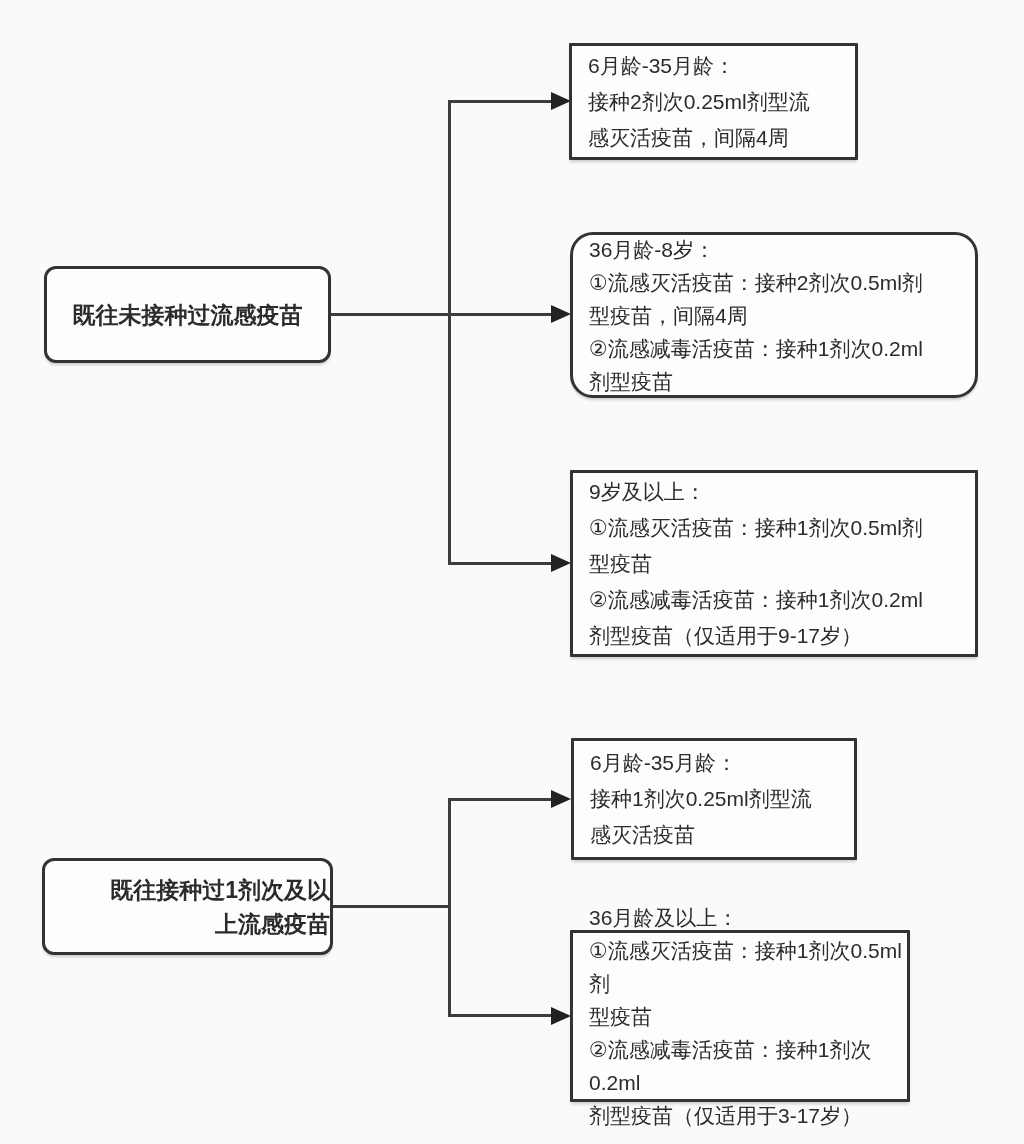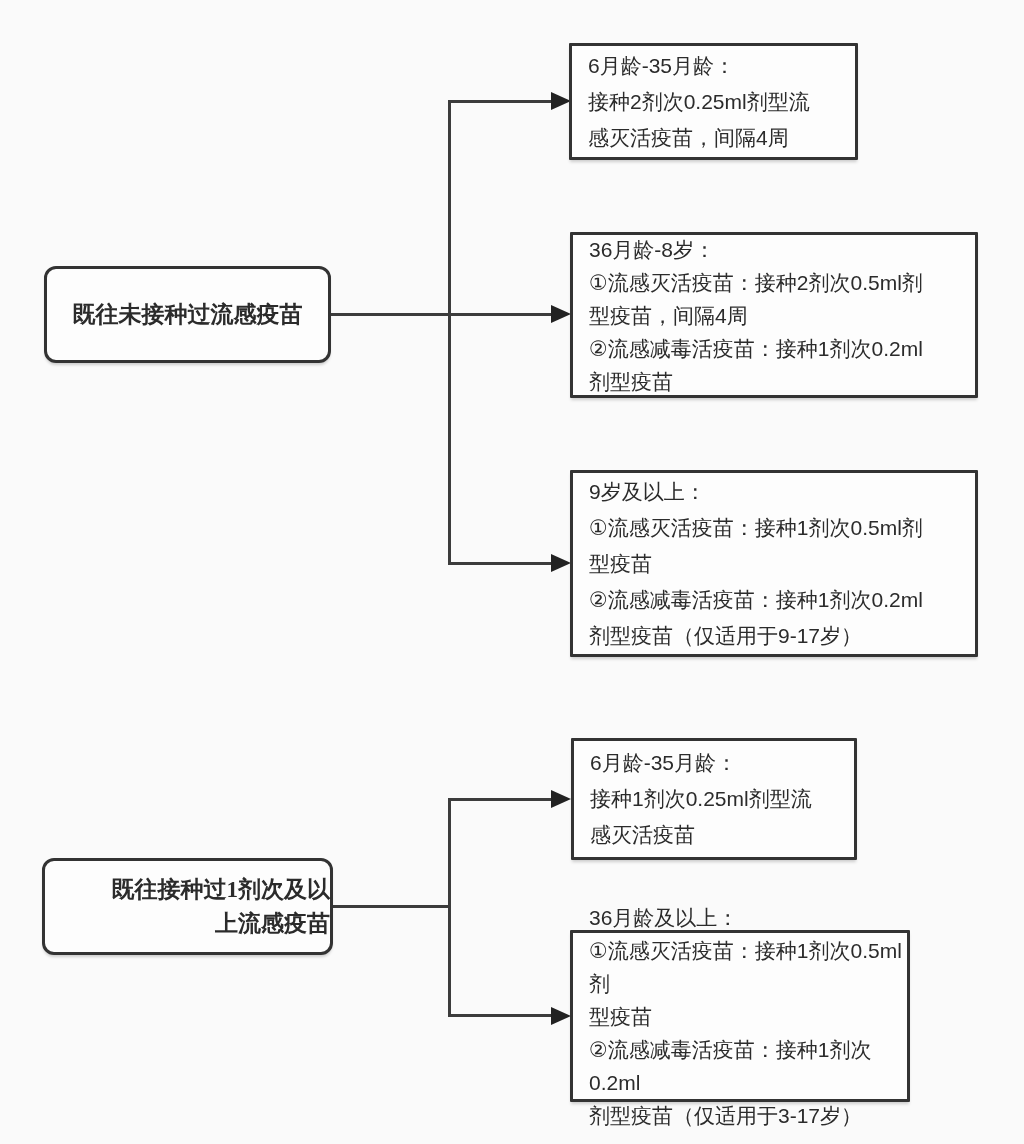--- a/index.html
+++ b/index.html
@@ -25,21 +25,20 @@
     white-space:pre-line;
     width:100%;
   }
   .source-node{
     border-radius:12px;
     justify-content:center;
     text-align:center;
     font-weight:bold;
     font-size:23px;
     line-height:34px;
-    font-family:Liberation Serif, serif;
   }
   .target-node{
     border-radius:1px;
     text-align:left;
     font-size:21px;
     padding:6px 0 6px 16px;
   }
   .lh36{line-height:36px;}
   .lh33{line-height:33px;}
   .line{position:absolute;background:#3c3c3c;}
@@ -48,21 +47,21 @@
   .arrow{
     position:absolute;
     width:0;height:0;
     border-top:9px solid transparent;
     border-bottom:9px solid transparent;
     border-left:20px solid #222222;
   }
   
   #n-left1{left:44px;top:266px;width:287px;height:97px;}
   #n-right1{left:569px;top:43px;width:289px;height:117px;}
-  #n-right2{left:570px;top:232px;width:408px;height:166px;}
+  #n-right2{left:570px;top:232px;width:408px;height:166px;border-radius:23px;}
   #n-right3{left:570px;top:470px;width:408px;height:187px;align-items:center;}
   #n-left2{left:42px;top:858px;width:291px;height:97px;text-align:right;}
   #n-right4{left:571px;top:738px;width:286px;height:122px;}
   #n-right5{left:570px;top:930px;width:340px;height:172px;}
   
   #c1-stub{left:329px;top:313px;width:223px;}
   #c1-v{left:448px;top:100px;height:465px;}
   #c1-h-top{left:449px;top:100px;width:103px;}
   #c1-h-bot{left:449px;top:562px;width:103px;}
   #a1{left:551px;top:92px;}

